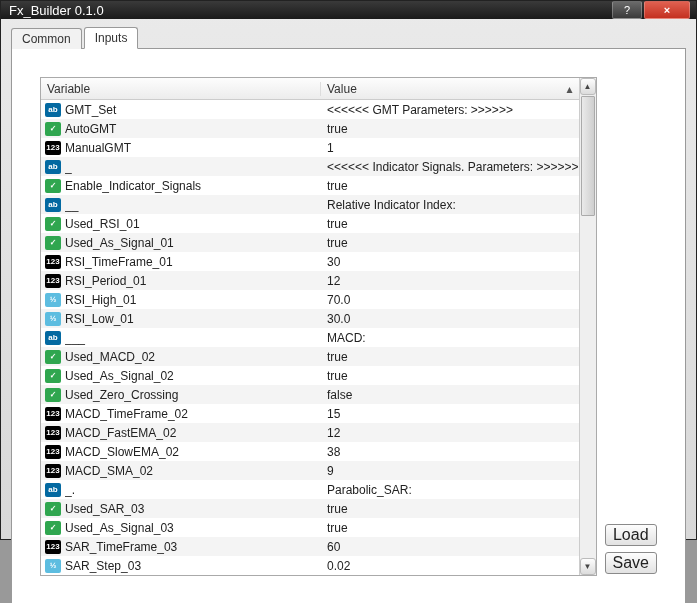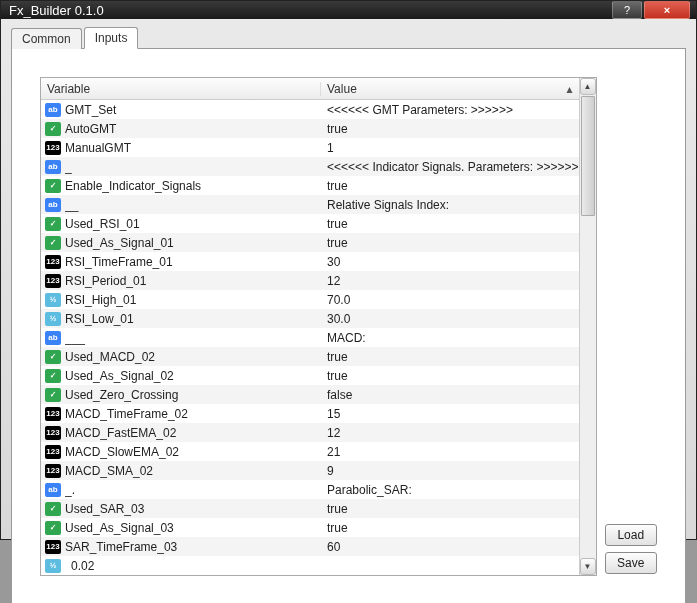--- a/index.html
+++ b/index.html
@@ -125,21 +125,21 @@
     margin: 0 4px 0 4px;
     border-radius: 2px;
     font-size: 8px;
     font-weight: bold;
     display: flex;
     align-items: center;
     justify-content: center;
     color: #fff;
     flex-shrink: 0;
   }
-  .ico-ab { background: #3b82f6; color: #584400; }
+  .ico-ab { background: #0369a1; color: #584400; }
   .ico-bool { background: #2fa64f; }
   .ico-int { background: #000000; }
   .ico-dbl { background: #5dbde0; color:#0a4055; }
   .row .vname { width: 256px; padding-right: 4px; white-space: nowrap; overflow: hidden; }
   .row .vval  { flex: 1; padding-left: 6px; white-space: nowrap; overflow: hidden; }
   .vsb {
     width: 17px;
     background: #efefef;
     border-left: 1px solid #ccc;
     position: relative;
@@ -173,21 +173,21 @@
     flex-direction: column;
     justify-content: flex-end;
     gap: 6px;
     padding-bottom: 2px;
   }
   .btn {
     height: 22px;
     border: 1px solid #8a8a8a;
     border-radius: 3px;
     background: linear-gradient(#fdfdfd,#e2e2e2);
-    font-size: 12px;
+    font-size: 16px;
     color: #222;
     display: flex;
     align-items: center;
     justify-content: center;
     cursor: pointer;
   }
   .bottombar {
     height: 40px;
     display: flex;
     align-items: center;
@@ -249,21 +249,21 @@
                 <div class="vval">&lt;&lt;&lt;&lt;&lt;&lt; Indicator Signals. Parameters: &gt;&gt;&gt;&gt;&gt;&gt;</div>
               </div>
               <div class="row">
                 <div class="icon ico-bool">✓</div>
                 <div class="vname">Enable_Indicator_Signals</div>
                 <div class="vval">true</div>
               </div>
               <div class="row">
                 <div class="icon ico-ab">ab</div>
                 <div class="vname">__</div>
-                <div class="vval">Relative Signals Index:</div>
+                <div class="vval">Relative Indicator Index:</div>
               </div>
               <div class="row">
                 <div class="icon ico-bool">✓</div>
                 <div class="vname">Used_RSI_01</div>
                 <div class="vval">true</div>
               </div>
               <div class="row">
                 <div class="icon ico-bool">✓</div>
                 <div class="vname">Used_As_Signal_01</div>
                 <div class="vval">true</div>
@@ -314,21 +314,21 @@
                 <div class="vval">15</div>
               </div>
               <div class="row">
                 <div class="icon ico-int">123</div>
                 <div class="vname">MACD_FastEMA_02</div>
                 <div class="vval">12</div>
               </div>
               <div class="row">
                 <div class="icon ico-int">123</div>
                 <div class="vname">MACD_SlowEMA_02</div>
-                <div class="vval">21</div>
+                <div class="vval">38</div>
               </div>
               <div class="row">
                 <div class="icon ico-int">123</div>
                 <div class="vname">MACD_SMA_02</div>
                 <div class="vval">9</div>
               </div>
               <div class="row">
                 <div class="icon ico-ab">ab</div>
                 <div class="vname">_.</div>
                 <div class="vval">Parabolic_SAR:</div>
@@ -343,20 +343,21 @@
                 <div class="vname">Used_As_Signal_03</div>
                 <div class="vval">true</div>
               </div>
               <div class="row">
                 <div class="icon ico-int">123</div>
                 <div class="vname">SAR_TimeFrame_03</div>
                 <div class="vval">60</div>
               </div>
               <div class="row">
                 <div class="icon ico-dbl">½</div>
+                <div class="vname">SAR_Step_03</div>
                 <div class="vval">0.02</div>
               </div>
             </div>
         </div>
         <div class="vsb">
           <div class="btn up">▲</div>
           <div class="thumb"></div>
           <div class="btn down">▼</div>
         </div>
       </div>

